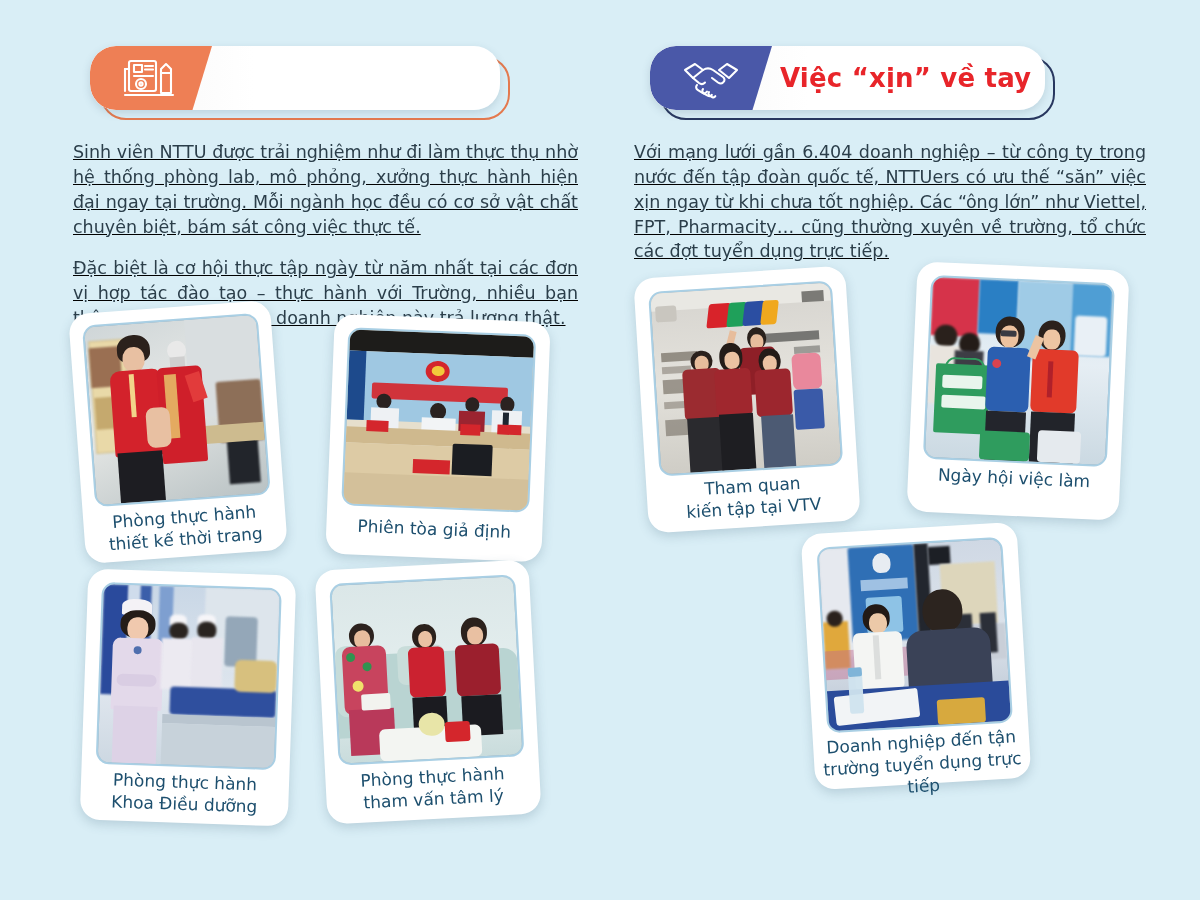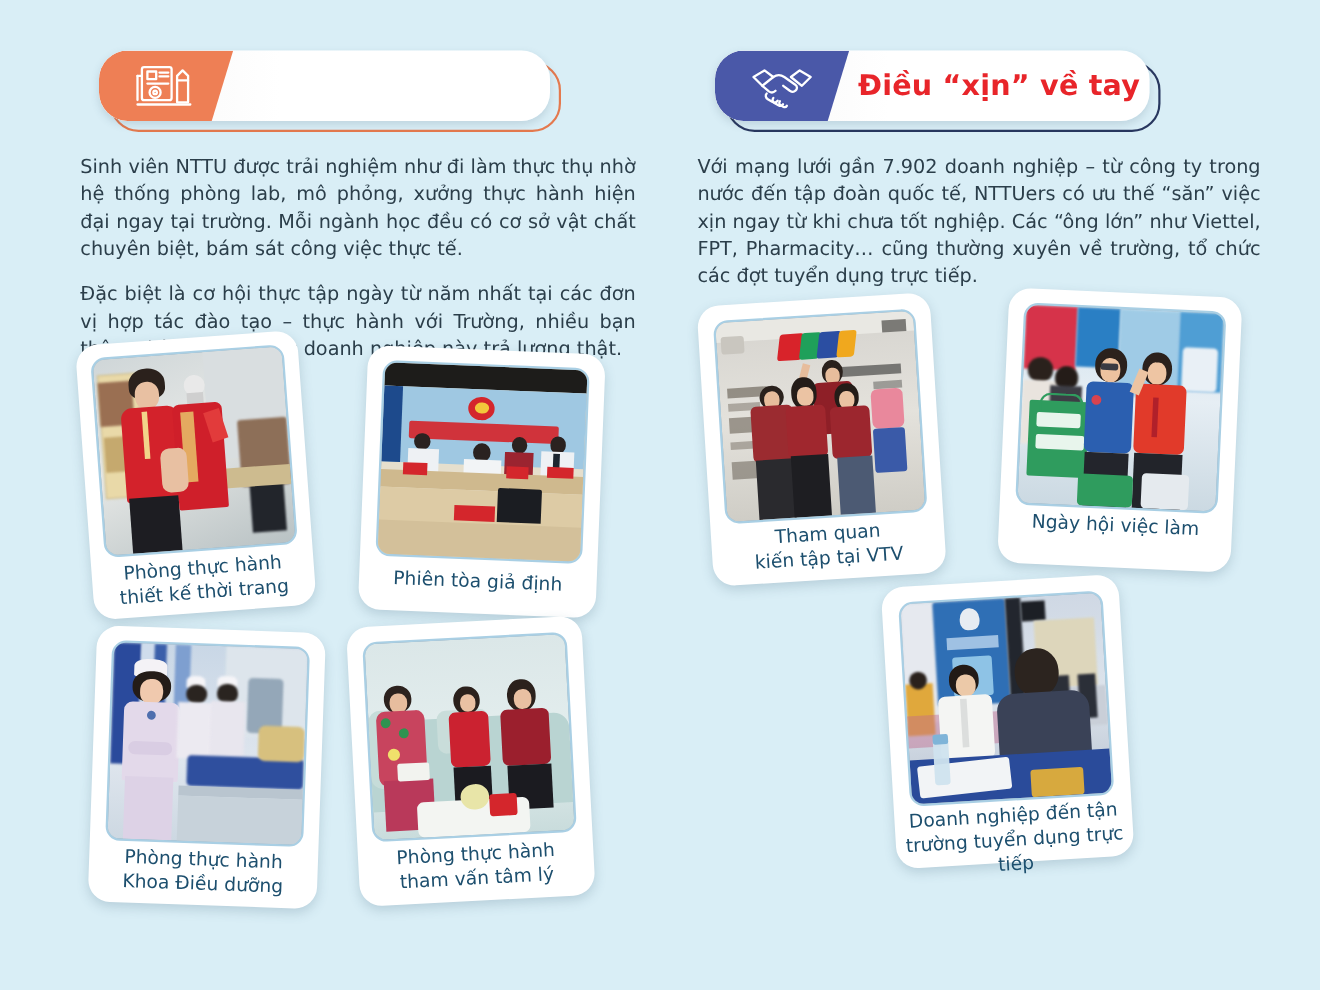--- a/index.html
+++ b/index.html
@@ -37,21 +37,21 @@
   .head-badge svg{display:block;}
   .head-title{
     position:absolute;left:130px;top:0;height:100%;
     display:flex;align-items:center;
     font-family:"DejaVu Sans", sans-serif;
     font-size:26px;font-weight:bold;color:#e8252a;
     letter-spacing:.2px;white-space:nowrap;
   }
 
   
-  .body-col{position:absolute;}
+  .body-col{position:absolute;text-decoration:underline;}
   .body-col p{
     margin:0 0 17px 0;
     font-size:17.5px;line-height:1.42;color:#2b3e4a;
     font-family:"DejaVu Sans", sans-serif;
   }
   .body-col p.just{text-align:justify;}
 
   
   .card{
     position:absolute;
@@ -116,31 +116,31 @@
         <svg width="64" height="44" viewBox="0 0 64 44" fill="none" stroke="#ffffff" stroke-width="2.1" stroke-linecap="round" stroke-linejoin="round">
           <path d="M6 14 L16 8 L24 14 L14 22 Z"></path>
           <path d="M58 14 L48 8 L40 14 L50 22 Z"></path>
           <path d="M24 14 C27 12 31 12 34 14 L44 21 C46 22.5 46 25 44 26.5 C42.5 28 40.5 27.5 39 26.5 L33 22"></path>
           <path d="M14 22 L20 27 C22 28.5 24.5 28 26 26.5"></path>
           <path d="M18 29 C16.5 30.5 17 33 19 34.2 L23 36.6 C25 37.8 27 37 28 35.5"></path>
           <path d="M24 33 C22.8 34.4 23.3 36.6 25 37.6 L28.6 39.6 C30.3 40.6 32 40 32.8 38.8"></path>
           <path d="M30 36 C29 37.2 29.4 38.9 30.8 39.7 L33 41 C34.4 41.7 35.7 41.2 36.3 40.2"></path>
         </svg>
       </div>
-      <div class="head-title">Điều “xịn” về tay</div>
+      <div class="head-title">Việc “xịn” về tay</div>
     </div>
   </div>
 
   <div class="body-col" style="left:73px;top:140px;width:505px;">
     <p class="just">Sinh viên NTTU được trải nghiệm như đi làm thực thụ nhờ hệ thống phòng lab, mô phỏng, xưởng thực hành hiện đại ngay tại trường. Mỗi ngành học đều có cơ sở vật chất chuyên biệt, bám sát công việc thực tế.</p>
     <p class="just">Đặc biệt là cơ hội thực tập ngày từ năm nhất tại các đơn vị hợp tác đào tạo – thực hành với Trường, nhiều bạn thậm chí còn được các doanh nghiệp này trả lương thật.</p>
   </div>
 
   <div class="body-col" style="left:634px;top:140px;width:512px;">
-    <p class="just">Với mạng lưới gần 7.902 doanh nghiệp – từ công ty trong nước đến tập đoàn quốc tế, NTTUers có ưu thế “săn” việc xịn ngay từ khi chưa tốt nghiệp. Các “ông lớn” như Viettel, FPT, Pharmacity… cũng thường xuyên về trường, tổ chức các đợt tuyển dụng trực tiếp.</p>
+    <p class="just">Với mạng lưới gần 6.404 doanh nghiệp – từ công ty trong nước đến tập đoàn quốc tế, NTTUers có ưu thế “săn” việc xịn ngay từ khi chưa tốt nghiệp. Các “ông lớn” như Viettel, FPT, Pharmacity… cũng thường xuyên về trường, tổ chức các đợt tuyển dụng trực tiếp.</p>
   </div>
 
   <div class="card" style="left:77px;top:307px;width:202px;height:250px;transform:rotate(-4.2deg);">
     <div class="photo" style="top:12px;left:13px;right:13px;height:182px;">
       <div class="scene">
         <div class="sk" style="inset:0;background:linear-gradient(160deg,#cfd6d8 0%,#e6e8e6 45%,#b9c2c4 100%);"></div>
         <div class="sk blur" style="left:2%;top:8%;width:20%;height:62%;background:#e9d9a8;border:1px solid #cdbb8a;"></div>
         <div class="sk blur" style="left:2%;top:12%;width:18%;height:22%;background:#9a6f52;"></div>
         <div class="sk blur" style="left:3%;top:40%;width:16%;height:18%;background:#c5a96e;"></div>
         <div class="sk" style="left:58%;top:0;width:42%;height:55%;background:#d9dee0;"></div>

